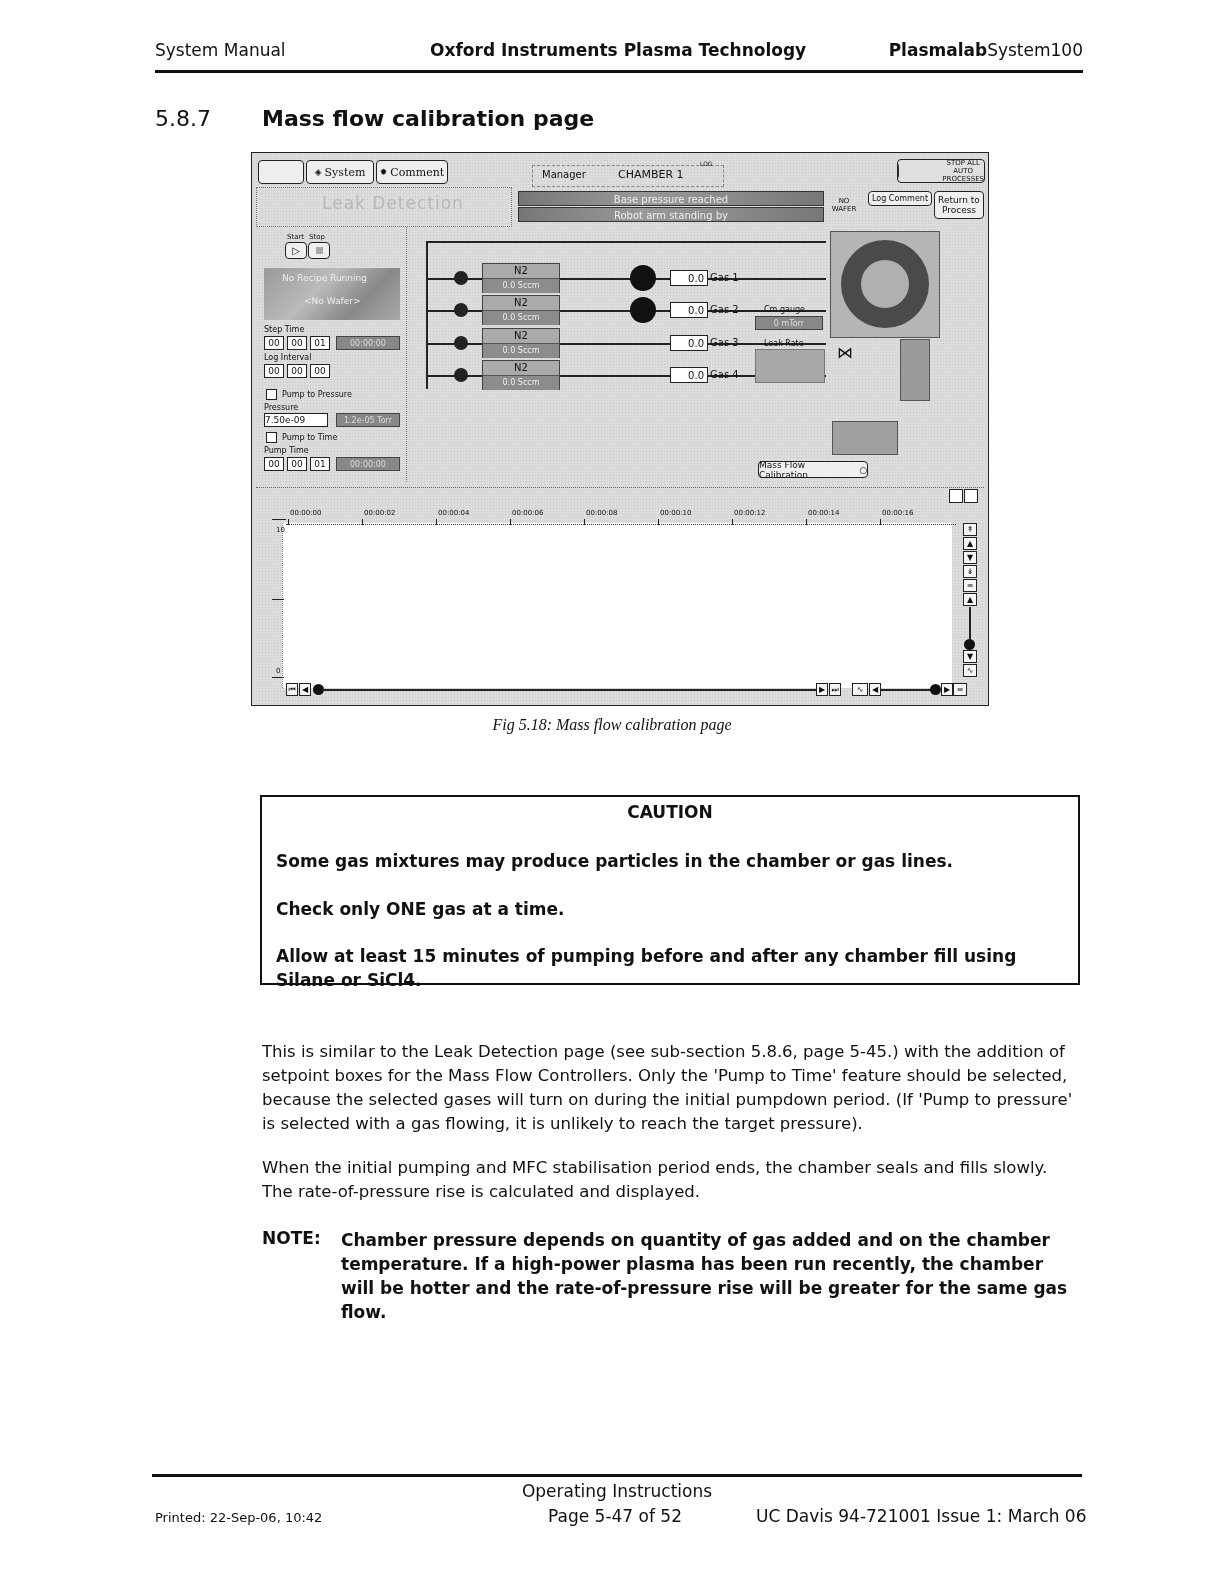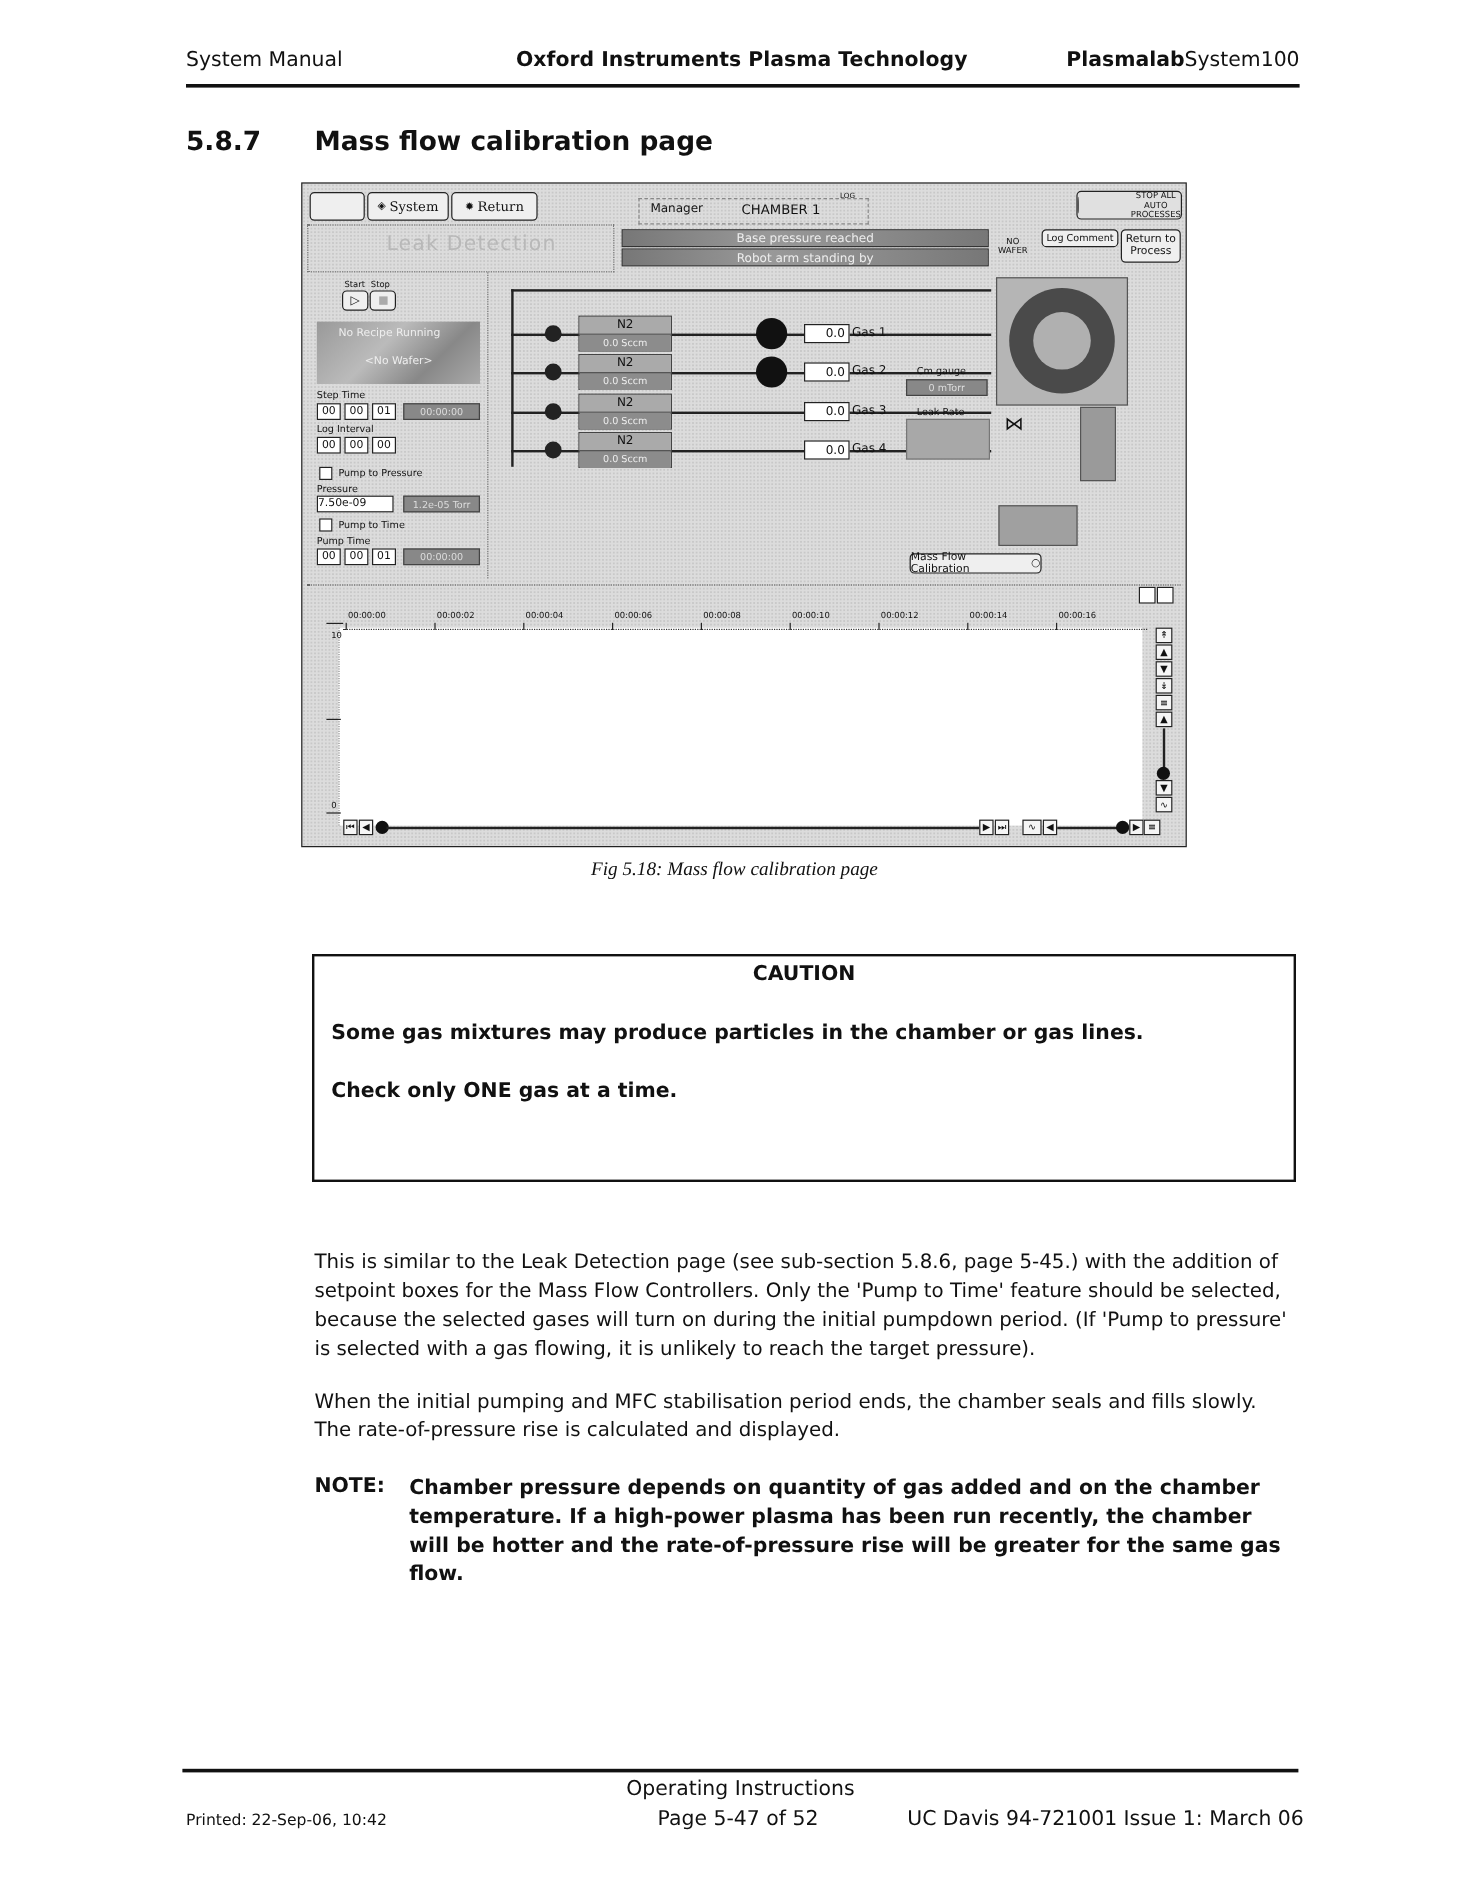--- a/index.html
+++ b/index.html
@@ -7,21 +7,21 @@
   .abs { position: absolute; }
 
   
   .hdr { top: 40px; left: 155px; width: 928px; height: 30px; border-bottom: 3px solid #111; }
   .hdr span { position: absolute; top: 0; font-size: 17px; }
   .hdr-left { left: 0; }
   .hdr-center { left: 275px; font-weight: bold; }
   .hdr-right { right: 0; }
   .hdr-right b { font-weight: bold; }
 
-  .sec-num { top: 106px; left: 155px; font-size: 22px; font-weight: bold; }
+  .sec-num { top: 106px; left: 155px; font-size: 22px; font-weight: normal; }
   .sec-title { top: 106px; left: 262px; font-size: 22px; font-weight: bold; }
 
   
   .shot { top: 152px; left: 251px; width: 736px; height: 552px; border: 1px solid #222; background: #dcdcdc;
           background-image: radial-gradient(#c8c8c8 0.8px, transparent 0.9px); background-size: 3px 3px; overflow: hidden; }
   .btn-ui { position: absolute; border: 1px solid #222; border-radius: 4px; background: #efefef; font-size: 11px; display: flex; align-items: center; justify-content: center; box-sizing: border-box; font-family: "DejaVu Serif", serif; }
   .bar { position: absolute; height: 15px; border: 1px solid #333; background: linear-gradient(90deg,#777,#999 40%,#8a8a8a 70%,#777); color: #eee; font-size: 10px; text-align: center; line-height: 15px; box-sizing: border-box; }
   .field { position: absolute; height: 14px; border: 1px solid #222; background: #fff; font-size: 9px; text-align: center; line-height: 13px; box-sizing: border-box; }
   .dark-field { position: absolute; height: 14px; border: 1px solid #444; background: #888; color: #ddd; font-size: 8px; text-align: center; line-height: 13px; box-sizing: border-box; }
   .chk { position: absolute; width: 11px; height: 11px; border: 1px solid #222; background: #fff; box-sizing: border-box; }
@@ -75,21 +75,21 @@
 
 <div class="abs shot">
 
   <div class="btn-ui" style="left:6px;top:7px;width:46px;height:24px;"></div>
   <div class="btn-ui" style="left:54px;top:7px;width:68px;height:24px;">
     <span style="font-size:9px;margin-right:3px;">◈</span>
       <span>System</span>
   </div>
   <div class="btn-ui" style="left:124px;top:7px;width:72px;height:24px;">
     <span style="font-size:9px;margin-right:3px;">✹</span>
-      <span>Return</span>
+      <span>Comment</span>
   </div>
   <div class="abs" style="left:280px;top:12px;width:190px;height:20px;border:1px dashed #888;"></div>
   <div class="lbl" style="left:290px;top:16px;font-size:10px;">Manager</div>
   <div class="lbl" style="left:366px;top:15px;font-size:11px;">CHAMBER 1</div>
   <div class="lbl" style="left:448px;top:7px;font-size:6px;">LOG</div>
   <div class="btn-ui" style="left:645px;top:6px;width:88px;height:24px;font-size:7px;font-family:'DejaVu Sans',sans-serif;background:#e0e0e0;gap:40px;">
     <span style="display:inline-block;width:14px;height:14px;border-radius:50%;background:#333;margin-right:3px;"></span>
     <span style="width:56px;text-align:center;line-height:8px;">STOP ALL AUTO PROCESSES</span>
   </div>
 
@@ -251,20 +251,21 @@
   <div class="navbtn" style="left:689px;top:530px;">▶</div>
   <div class="navbtn" style="left:701px;top:530px;width:14px;">≡</div>
 </div>
 
 <div class="abs caption">Fig 5.18: Mass flow calibration page</div>
 
 <div class="abs caution">
   <div class="caution-title">CAUTION</div>
   <p style="top:52px;">Some gas mixtures may produce particles in the chamber or gas lines.</p>
   <p style="top:100px;">Check only ONE gas at a time.</p>
+  <p style="top:147px;">Allow at least 15 minutes of pumping before and after any chamber fill using Silane or SiCl4.</p>
 </div>
 
 <p class="abs body-p" style="top:1040px;">This is similar to the Leak Detection page (see sub-section 5.8.6, page 5-45.) with the addition of setpoint boxes for the Mass Flow Controllers. Only the 'Pump to Time' feature should be selected, because the selected gases will turn on during the initial pumpdown period. (If 'Pump to pressure' is selected with a gas flowing, it is unlikely to reach the target pressure).</p>
 <p class="abs body-p" style="top:1156px;">When the initial pumping and MFC stabilisation period ends, the chamber seals and fills slowly. The rate-of-pressure rise is calculated and displayed.</p>
 
 <div class="abs note-label">NOTE:</div>
 <div class="abs note-text">Chamber pressure depends on quantity of gas added and on the chamber temperature. If a high-power plasma has been run recently, the chamber will be hotter and the rate-of-pressure rise will be greater for the same gas flow.</div>
 
 <div class="abs ftr-line"></div>
 <div class="abs ftr-center1">Operating Instructions</div>

